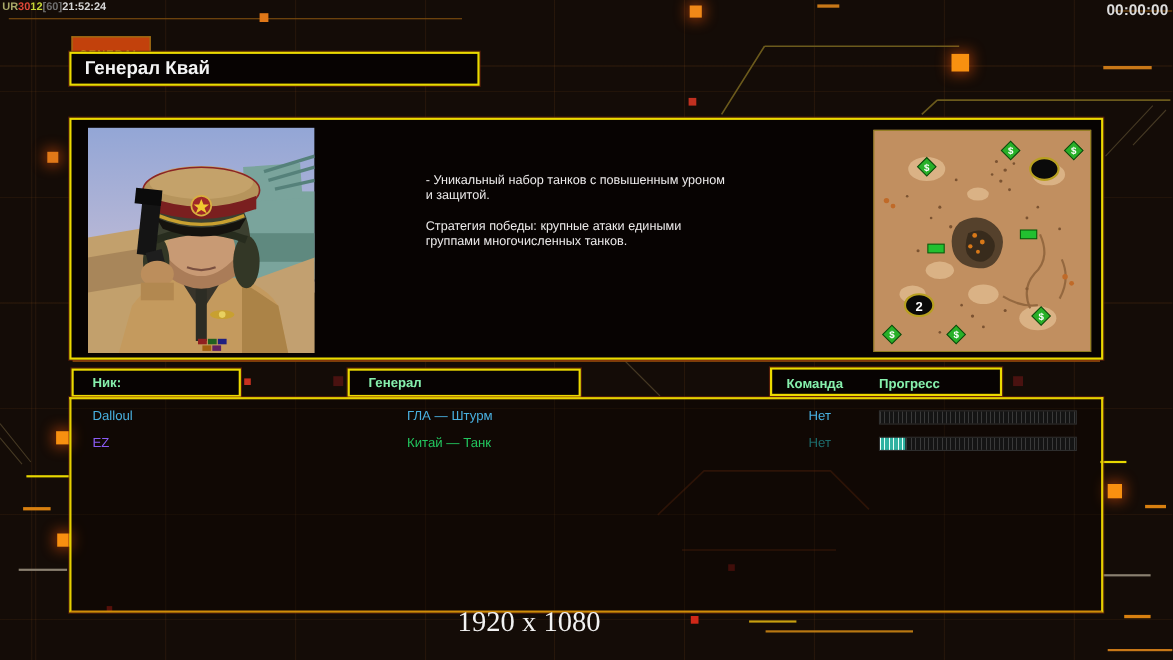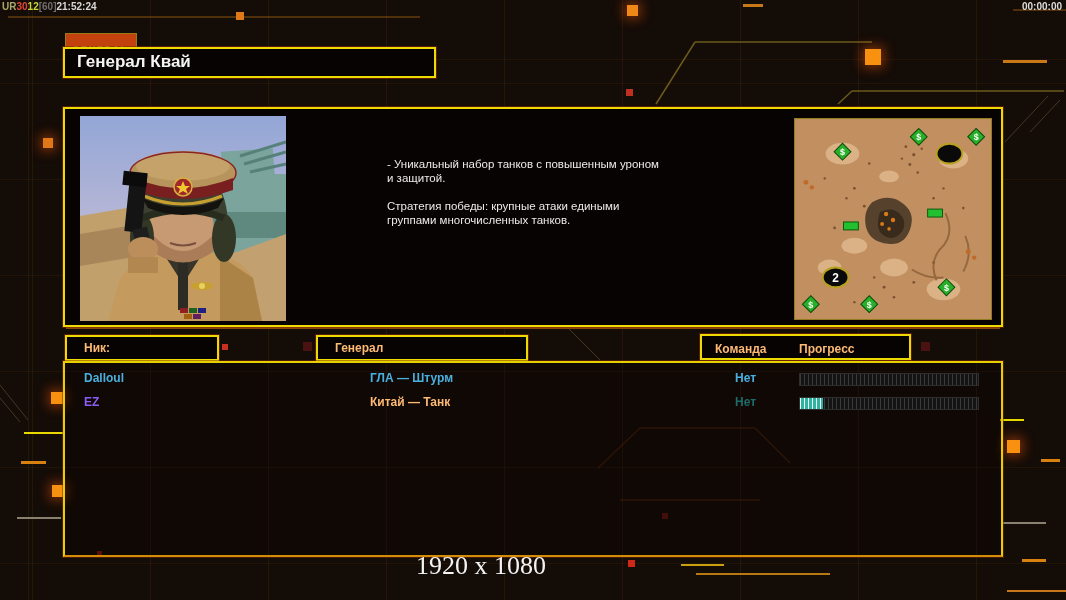--- a/index.html
+++ b/index.html
@@ -18,21 +18,21 @@
       repeating-linear-gradient(0deg, rgba(200,110,40,.08) 0 1px, transparent 1px 96px);
     background-position:32px 0, 0 60px;
   }
   .deco-svg { position:absolute; inset:0; width:1066px; height:600px; }
   .sq { position:absolute; }
   .sq.glow { box-shadow:0 0 12px 3px rgba(255,90,10,.45); }
   .dash { position:absolute; }
 
   .hud-debug { position:absolute; left:2px; top:1px; font-size:10px; font-weight:bold; letter-spacing:0; }
   .hud-debug span { }
-  .hud-timer { position:absolute; right:4px; top:1px; font-size:10px; font-weight:bold; color:#dcdcdc; }
+  .hud-timer { position:absolute; right:4px; top:1px; font-size:14px; font-weight:bold; color:#dcdcdc; }
 
   .general-tab {
     position:absolute; left:65px; top:33px; height:14px;
     background:#c2410c; border:1px solid #9a7a14; border-bottom:none;
     color:#e9c21c; font-size:10px; font-weight:bold; letter-spacing:1px;
     padding:11px 8px 0 6px; line-height:12px;
   }
   .title-box {
     position:absolute; left:63px; top:47px; width:373px; height:31px;
     background:#070302; border:2px solid #ecda00;
@@ -52,35 +52,35 @@
   }
   .desc p { white-space:pre-line; margin-bottom:14px; }
   .minimap {
     position:absolute; left:729px; top:9px; width:198px; height:202px;
     border:1px solid #8f7d1e; background:#c18f60;
   }
   .hdr-box {
     position:absolute; height:26px;
     background:#070302; border:2px solid #ecda00;
     box-shadow:0 0 0 1px rgba(130,40,10,.6);
-    font-size:12px; font-weight:bold; color:#fdba74; line-height:22px;
+    font-size:12px; font-weight:bold; color:#86efac; line-height:22px;
   }
   .hdr-nick { left:65px; top:335px; width:154px; padding-left:17px; }
   .hdr-general { left:316px; top:335px; width:212px; padding-left:17px; }
   .hdr-team { left:700px; top:334px; width:211px; }
   .hdr-team .lbl-team { position:absolute; left:13px; top:2px; }
   .hdr-team .lbl-progress { position:absolute; left:97px; top:2px; }
 
   .lower-panel {
     position:absolute; left:63px; top:361px; width:940px; height:196px;
     border:2px solid #e6d000; border-bottom-color:#d28c08;
     box-shadow:0 0 0 1px rgba(130,40,10,.5);
     background:rgba(8,4,1,.35);
   }
-  .prow { position:absolute; left:0; width:100%; height:20px; font-size:12px; font-weight:bold;padding-left:19px; }
+  .prow { position:absolute; left:0; width:100%; height:20px; font-size:12px; font-weight:normal;padding-left:19px; }
   .prow .p-name    { position:absolute; left:19px; top:3px; }
   .prow .p-general { position:absolute; left:270px; top:3px;margin-left:35px; }
   .prow .p-team    { position:absolute; left:670px; top:3px; }
   .pbar {
     position:absolute; left:734px; top:5px; width:180px; height:13px;
     background:repeating-linear-gradient(90deg,#3a3a3a 0 1px,#141414 1px 4px);
     border:1px solid #2e2e2e;
   }
   .pbar-fill {
     position:absolute; left:0; top:0; height:100%; width:0;
@@ -330,21 +330,21 @@
   <div class="prow" style="top:5px">
     <span class="p-name" style="color: rgb(73, 176, 224);">Dalloul</span>
     <span class="p-general" style="color: rgb(73, 176, 224);">ГЛА — Штурм</span>
     <span class="p-team" style="color: rgb(73, 176, 224);">Нет</span>
     <div class="pbar">
       <div class="pbar-fill" style="width: 0%;"></div>
     </div>
   </div>
   <div class="prow" style="top:29px">
     <span class="p-name" style="color: #8b5cf6;">EZ</span>
-    <span class="p-general" style="color: #fdba74; text-align: right;">Китай — Танк</span>
+    <span class="p-general" style="color: #22c55e; text-align: right;">Китай — Танк</span>
     <span class="p-team" style="color: rgb(29, 107, 107);">Нет</span>
     <div class="pbar">
       <div class="pbar-fill" style="width: 13%;"></div>
     </div>
   </div>
 </div>
 
 <div class="res-label">1920 x 1080</div>
 
 </body></html>

